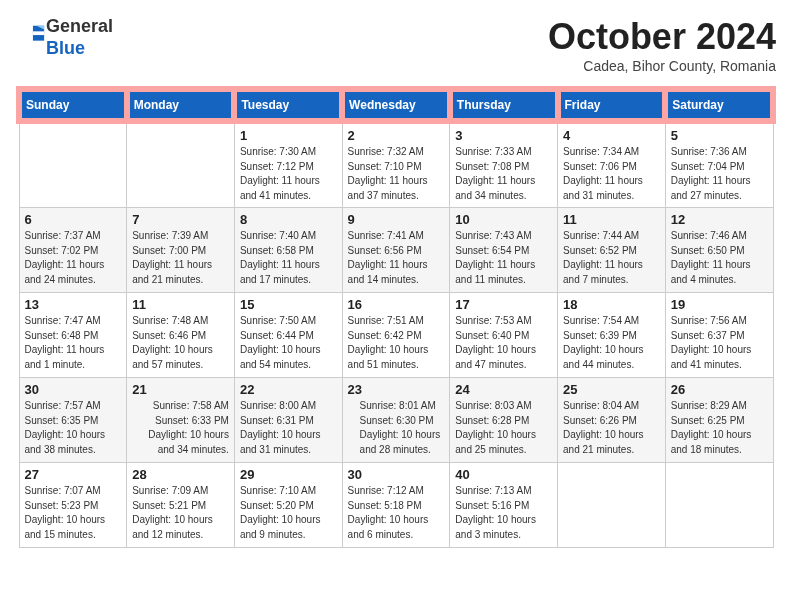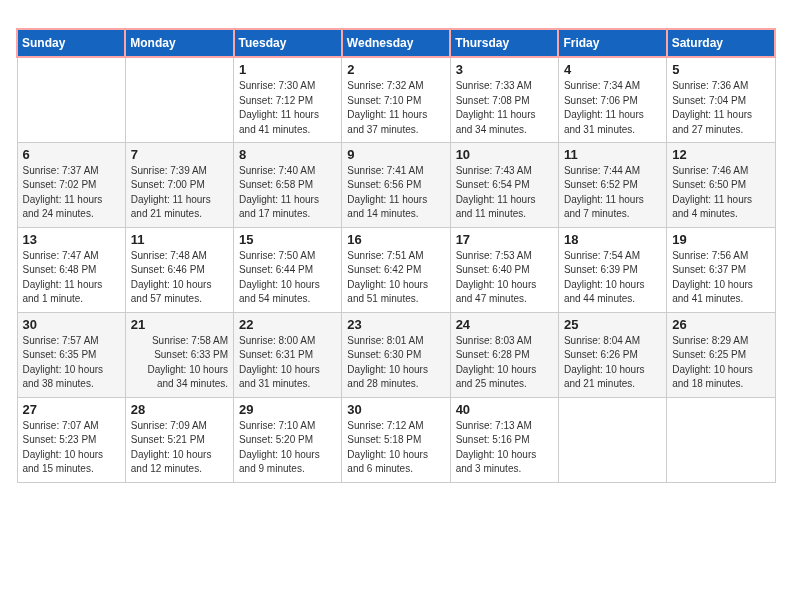--- a/index.html
+++ b/index.html
@@ -49,21 +49,21 @@
       border-collapse: collapse;
       table-layout: fixed;
     }
     thead tr th {
       background: #1565c0;
       color: #fff;
       font-size: 12px;
       font-weight: bold;
       padding: 6px 4px;
       text-align: left;
-      border: 2px solid #fca5a5;
+      border: 6px solid #fca5a5;
     }
     tbody tr td {
       border: 1px solid #ccc;
       vertical-align: top;
       padding: 4px 5px;
       font-size: 10.5px;
       color: #222;
       height: 85px;
       background: #fff;
     }
@@ -82,20 +82,37 @@
       color: #333;
     }
     .empty-cell {
       background: #fff !important;
     }
   </style>
 </head>
 <body>
 
 <div class="header">
+  <div class="logo">
+    <div>
+      <svg class="logo-icon" viewBox="0 0 30 30">
+        <polygon points="16,4 28,4 28,20 16,20" fill="#1565c0"></polygon>
+        <polygon points="16,10 28,10 28,14 16,14" fill="#fff"></polygon>
+        <polygon points="20,4 28,4 28,8" fill="#90caf9"></polygon>
+      </svg>
+    </div>
+    <div class="logo-text">
+      <span class="logo-general">General</span><br>
+      <span class="logo-blue">Blue</span>
+    </div>
+  </div>
+  <div class="title-block">
+    <div class="month-title">October 2024</div>
+    <div class="subtitle">Cadea, Bihor County, Romania</div>
+  </div>
 </div>
 
 <table>
   <thead>
     <tr>
     <th>Sunday</th>
         <th>Monday</th>
         <th>Tuesday</th>
         <th>Wednesday</th>
         <th>Thursday</th>
@@ -240,21 +257,21 @@
 Daylight: 10 hours and 34 minutes.</div>
         </td>
         <td>
           <span class="day-num">22</span>
           <div class="day-info" style="white-space: pre-line;">Sunrise: 8:00 AM
 Sunset: 6:31 PM
 Daylight: 10 hours and 31 minutes.</div>
         </td>
         <td>
           <span class="day-num">23</span>
-          <div class="day-info" style="white-space: pre-line;">Sunrise: 8:01 AM
+          <div class="day-info" style="white-space: pre-line; margin-left: 12px;">Sunrise: 8:01 AM
 Sunset: 6:30 PM
 Daylight: 10 hours and 28 minutes.</div>
         </td>
         <td>
           <span class="day-num">24</span>
           <div class="day-info" style="white-space: pre-line;">Sunrise: 8:03 AM
 Sunset: 6:28 PM
 Daylight: 10 hours and 25 minutes.</div>
         </td>
         <td>

